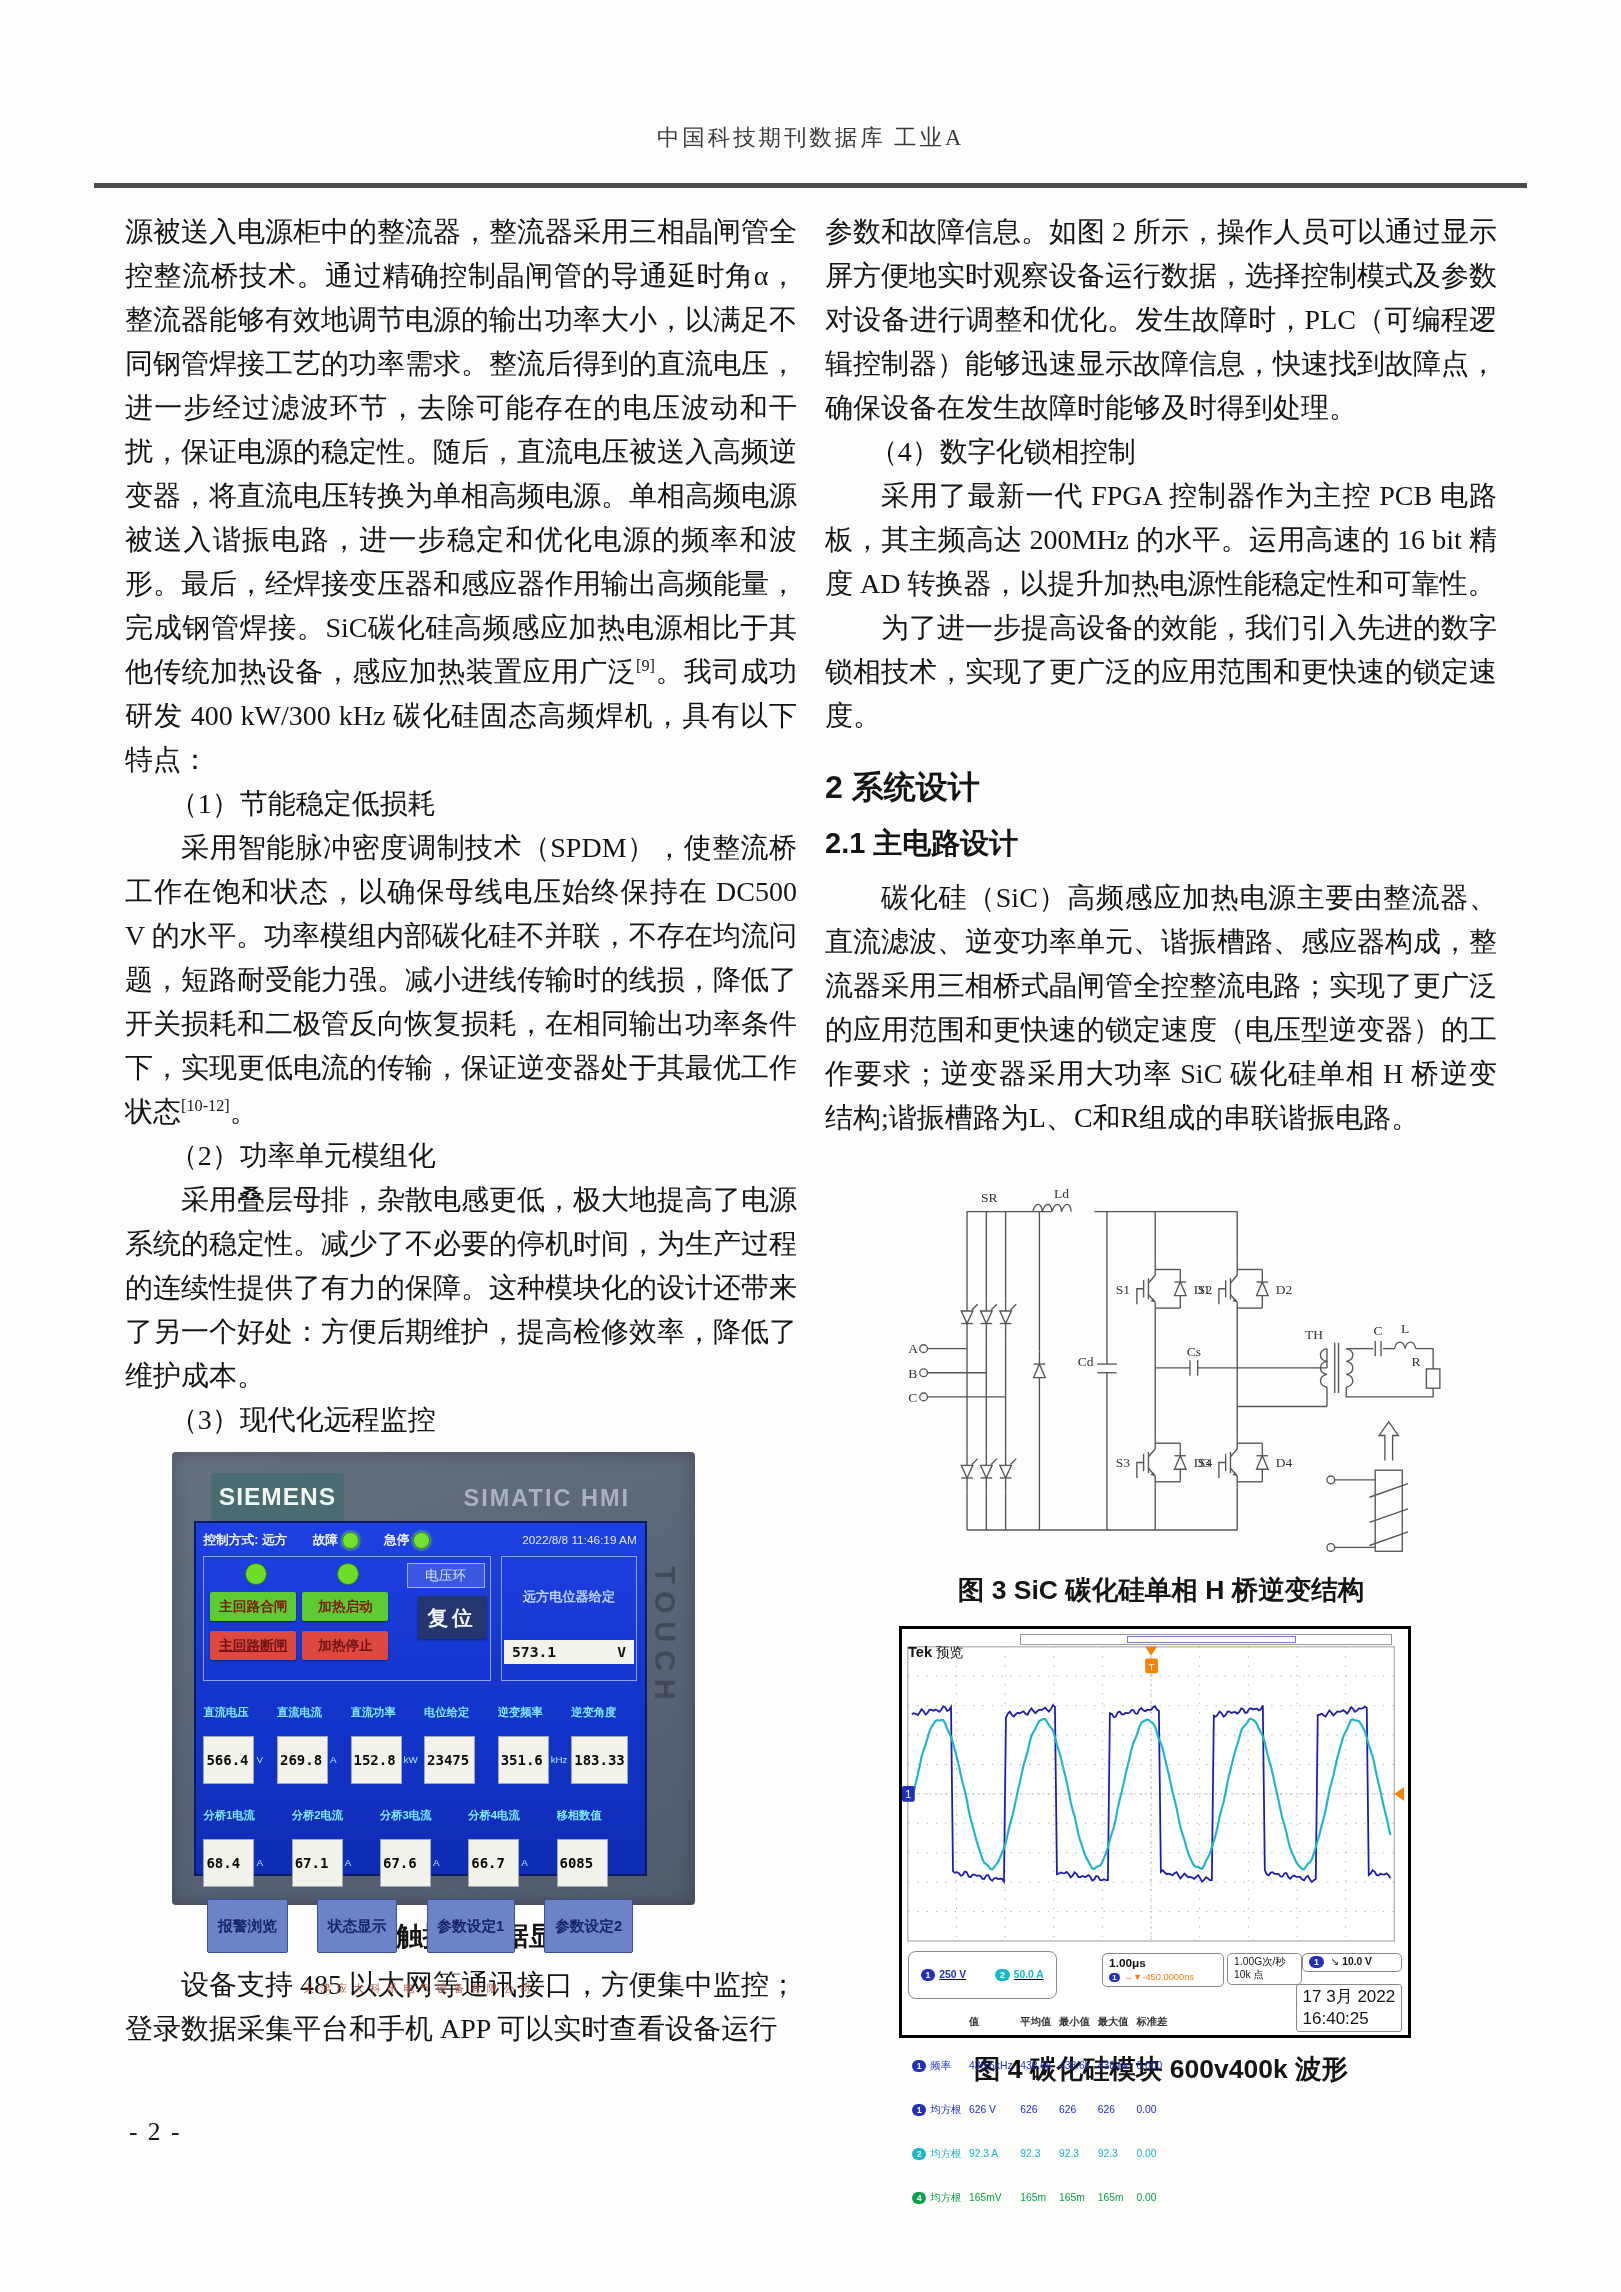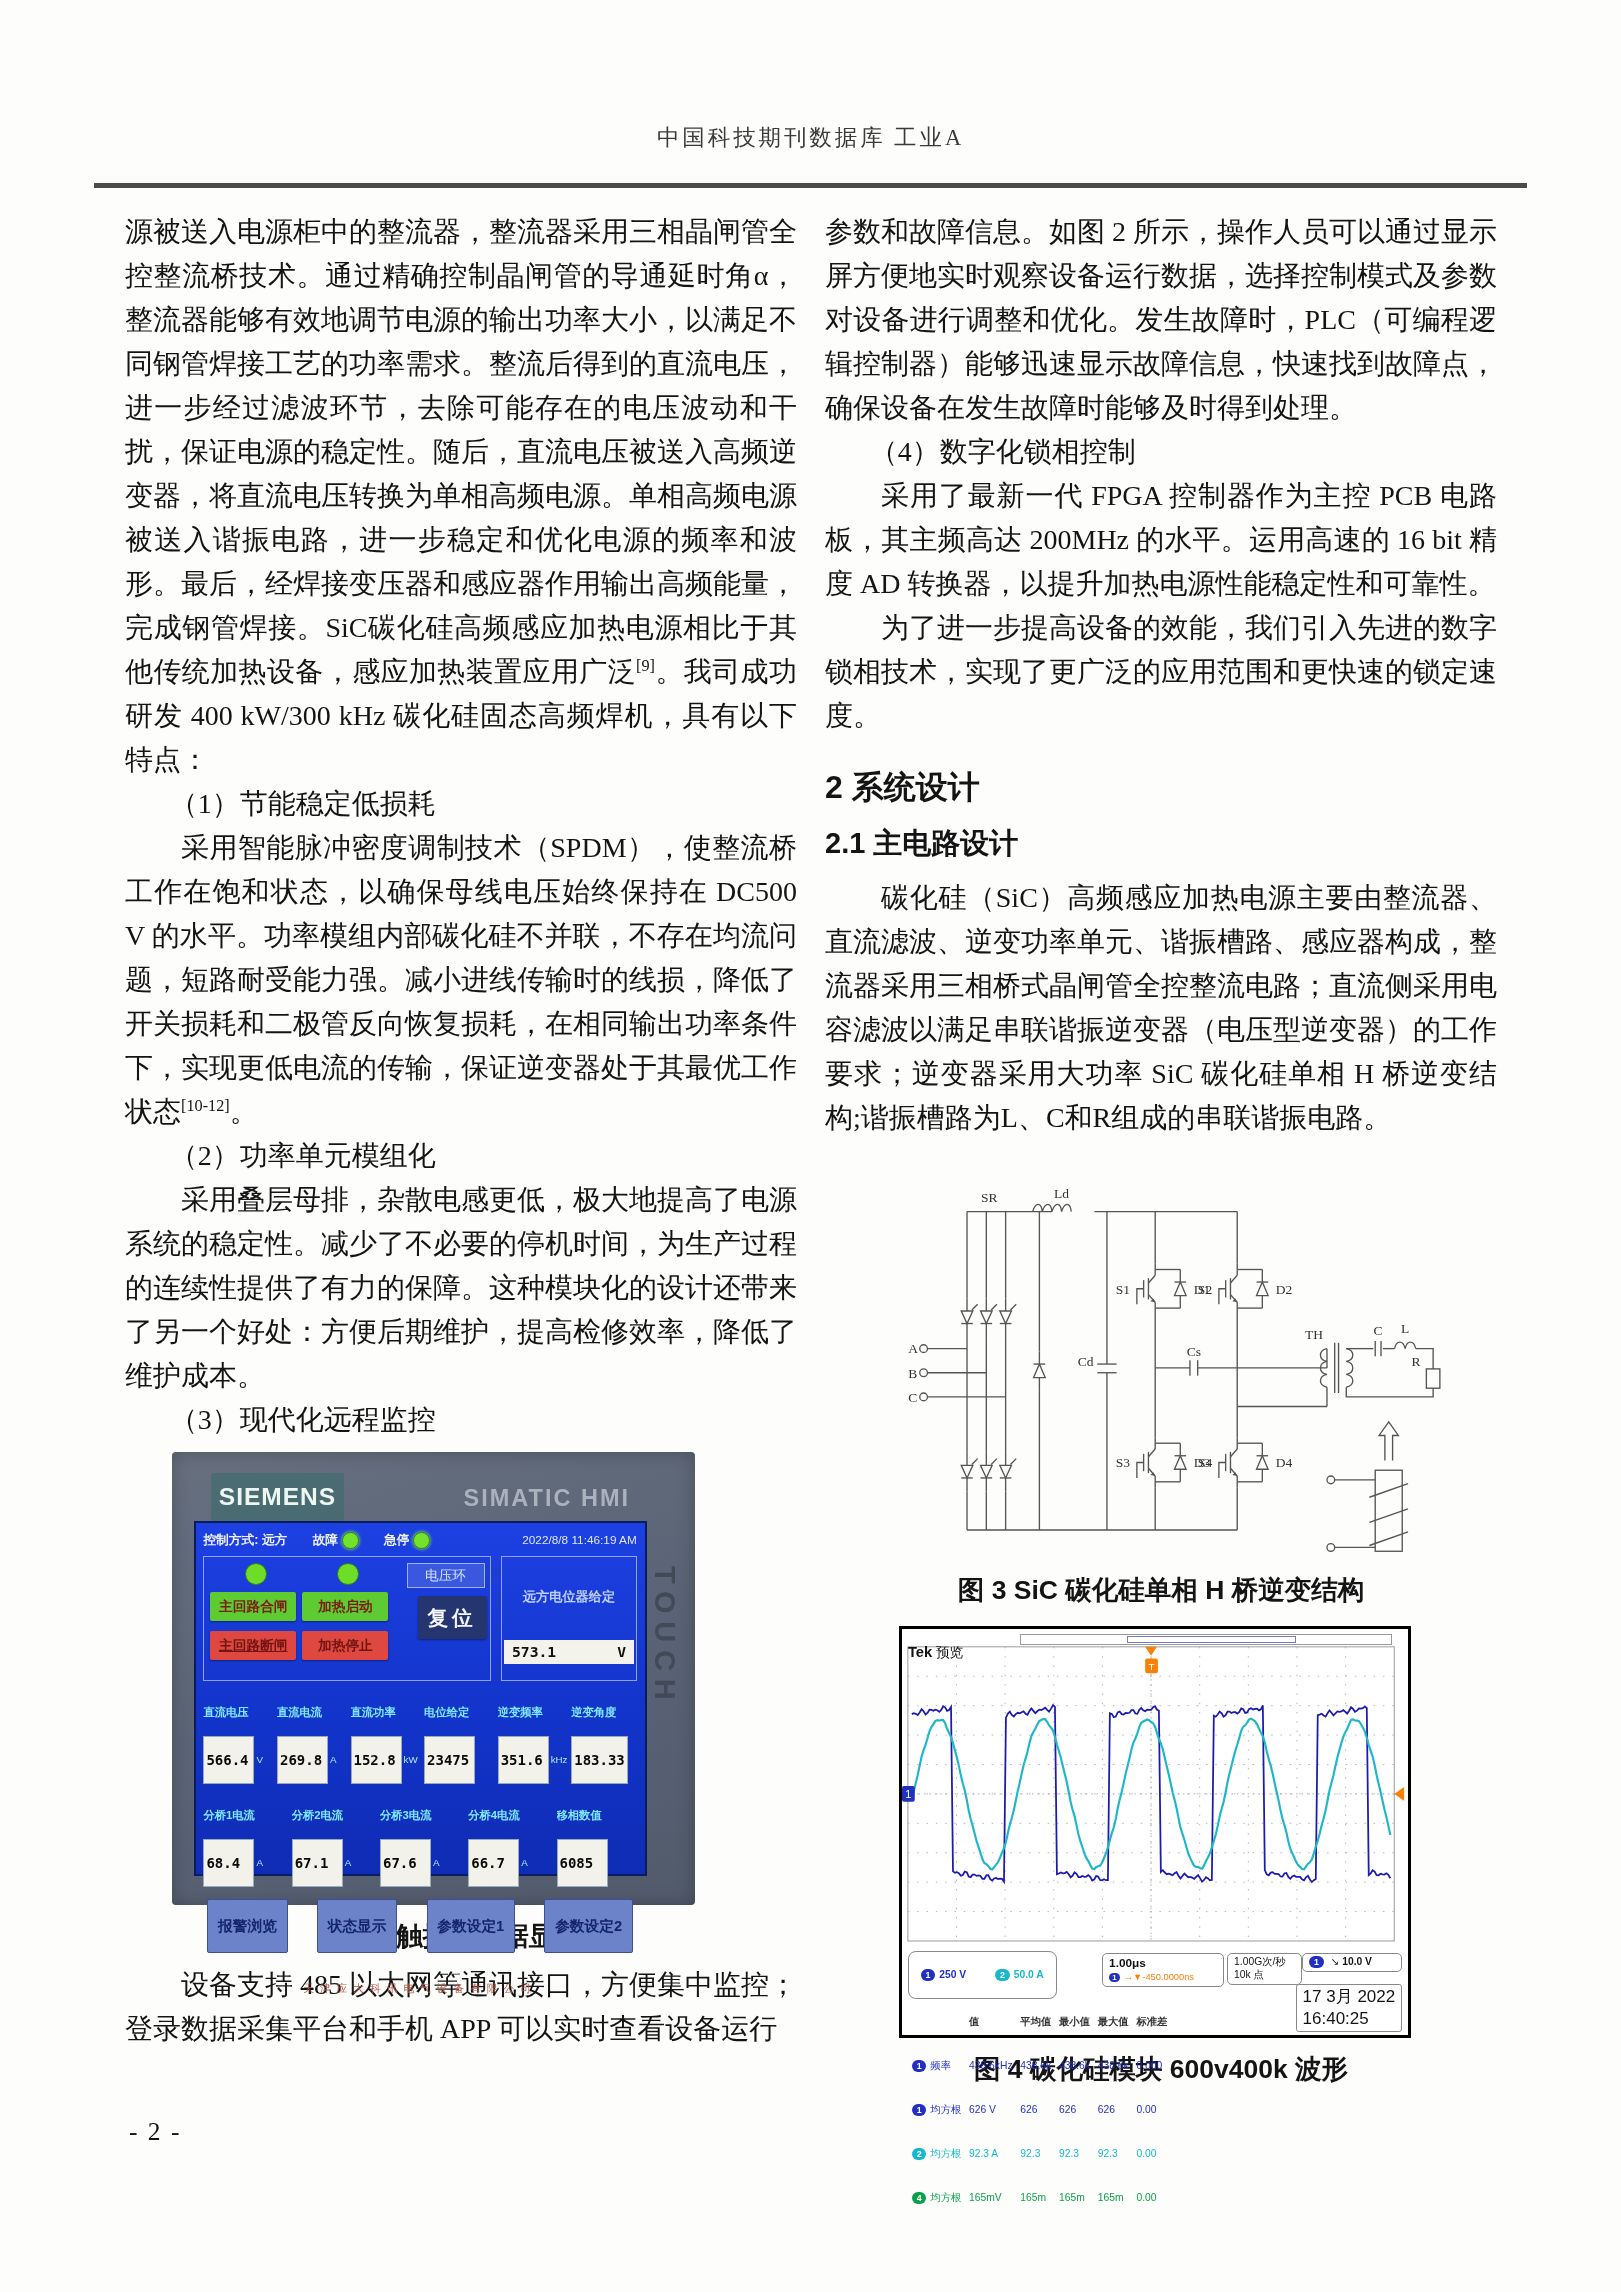--- a/index.html
+++ b/index.html
@@ -83,21 +83,21 @@
   
   .scope{position:relative;width:506px;height:406px;margin:15.7px 0 0 74px;background:#fff;
         border:3px solid #000000;font-family:"Liberation Sans","DejaVu Sans",sans-serif;}
   .scope-top{position:absolute;top:1px;left:5.9px;font-size:13.7px;color:#111;z-index:2;}
   .scope-top b{font-size:14.7px;}
   .acq-bar{position:absolute;top:4.9px;left:118px;width:370px;height:8.8px;border:1px solid #999;
         background:#fff;z-index:1;}
   .acq-seg{position:absolute;top:1px;left:106px;width:167px;height:4.9px;border:1px solid #77c;}
   .scope-bottom{position:absolute;left:0;bottom:0;width:100%;height:84px;font-size:10.3px;}
   .badge-bar{display:inline-flex;align-items:center;gap:29px;border:1px solid #888;border-radius:7.8px;
-        padding:1px 11.8px;margin:0 0 1px 5.9px;background:#fff;}
+        padding:1px 11.8px;margin:0 0 1px 5.9px;background:#fff;text-decoration:underline;}
   .pill{display:inline-flex;align-items:center;justify-content:center;width:14.7px;height:11.8px;
         border-radius:5.9px;color:#fff;font-size:8.8px;font-weight:bold;margin-right:3.9px;}
   .pill-1{background:#2130c0;} .pill-2{background:#17b7cc;} .pill-4{background:#0da04a;}
   .bg1{color:#2130c0;font-weight:bold;} .bg2{color:#17b7cc;font-weight:bold;}
   .mtable{margin-left:5.9px;border-collapse:collapse;}
   .mtable td{padding:0 3.9px;height:12.7px;white-space:nowrap;font-size:10.3px;}
   .mhdr td{color:#333;font-weight:bold;}
   .mrow-b td{color:#2130c0;} .mrow-c td{color:#17b7cc;} .mrow-g td{color:#0da04a;}
   .obox{position:absolute;border:1px solid #888;border-radius:4.9px;background:#fff;padding:2px 5.9px;line-height:1.25;}
   .obx1{right:184px;top:2px;width:108px;}
@@ -254,21 +254,21 @@
     <p>设备支持 485 以太网等通讯接口，方便集中监控；登录数据采集平台和手机 APP 可以实时查看设备运行</p>
   </div>
 
   <div class="col col-right">
     <p class="cont">参数和故障信息。如图 2 所示，操作人员可以通过显示屏方便地实时观察设备运行数据，选择控制模式及参数对设备进行调整和优化。发生故障时，PLC（可编程逻辑控制器）能够迅速显示故障信息，快速找到故障点，确保设备在发生故障时能够及时得到处理。</p>
     <p class="item">（4）数字化锁相控制</p>
     <p>采用了最新一代 FPGA 控制器作为主控 PCB 电路板，其主频高达 200MHz 的水平。运用高速的 16 bit 精度 AD 转换器，以提升加热电源性能稳定性和可靠性。</p>
     <p>为了进一步提高设备的效能，我们引入先进的数字锁相技术，实现了更广泛的应用范围和更快速的锁定速度。</p>
     <div class="h-sec">2 系统设计</div>
     <div class="h-sub">2.1 主电路设计</div>
-    <p>碳化硅（SiC）高频感应加热电源主要由整流器、直流滤波、逆变功率单元、谐振槽路、感应器构成，整流器采用三相桥式晶闸管全控整流电路；直流侧采用电容滤波以满足串联谐振逆变器（电压型逆变器）的工作要求；逆变器采用大功率 SiC 碳化硅单相 H 桥逆变结构;谐振槽路为L、C和R组成的串联谐振电路。</p>
+    <p>碳化硅（SiC）高频感应加热电源主要由整流器、直流滤波、逆变功率单元、谐振槽路、感应器构成，整流器采用三相桥式晶闸管全控整流电路；实现了更广泛的应用范围和更快速的锁定速度（电压型逆变器）的工作要求；逆变器采用大功率 SiC 碳化硅单相 H 桥逆变结构;谐振槽路为L、C和R组成的串联谐振电路。</p>
 
     <div class="fig3">
       <svg width="561" height="386" viewBox="0 0 580 400" style="font-size:28.5px">
         <defs>
           <g id="thy" class="cir">
             <line x1="0" y1="-20" x2="0" y2="-7"></line>
             <path d="M -6,-7 L 6,-7 L 0,6 Z"></path>
             <line x1="-6" y1="6" x2="6" y2="6"></line>
             <line x1="0" y1="6" x2="0" y2="20"></line>
             <line x1="5" y1="-8" x2="11" y2="-14"></line>

